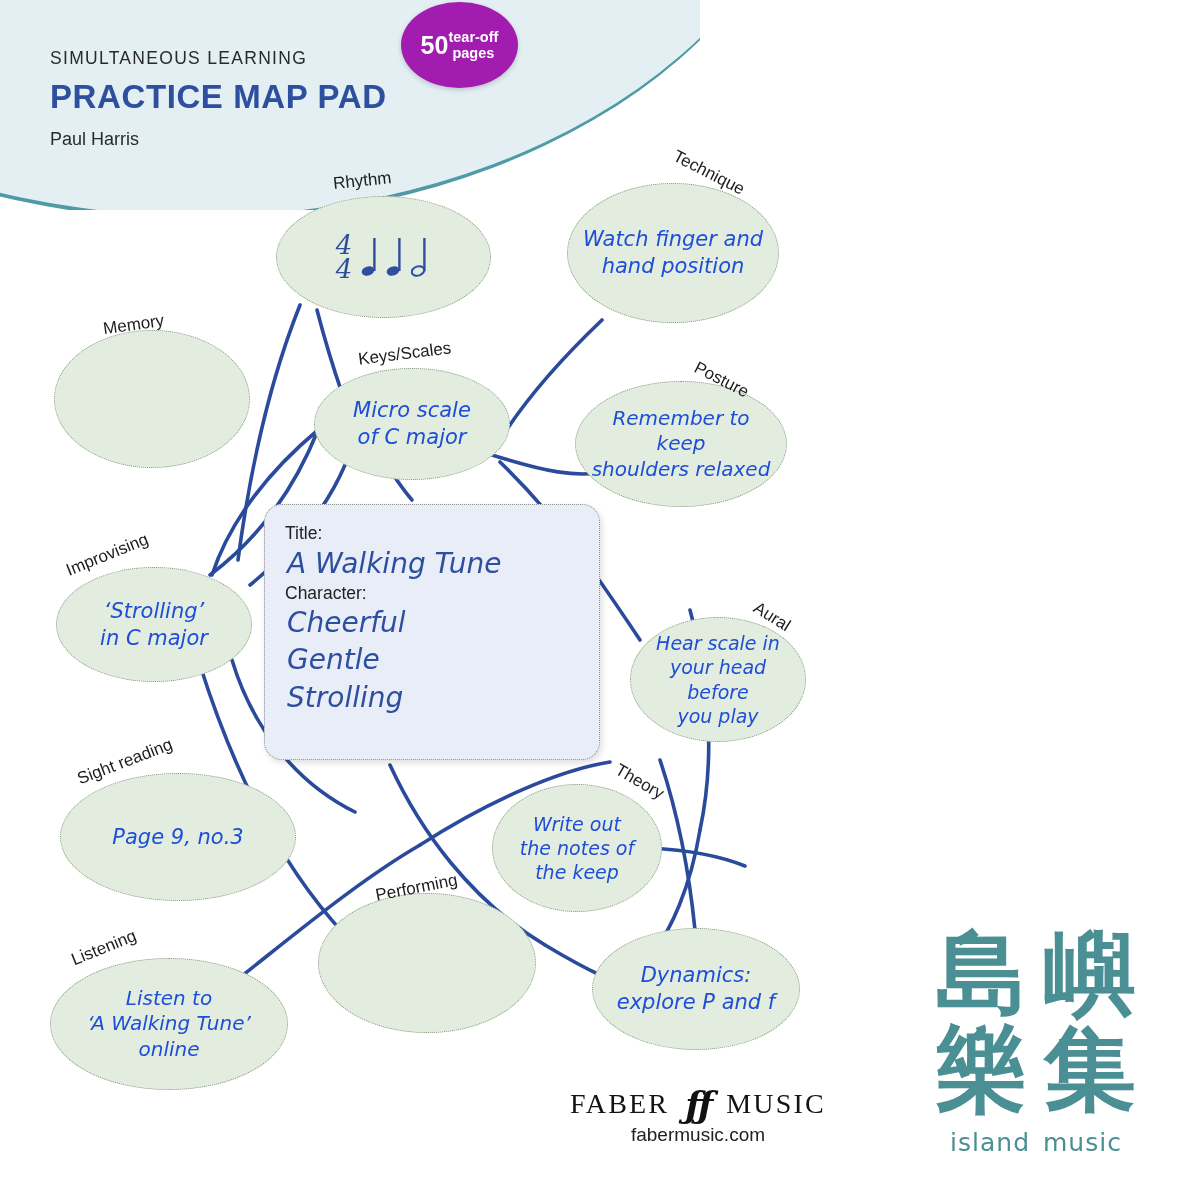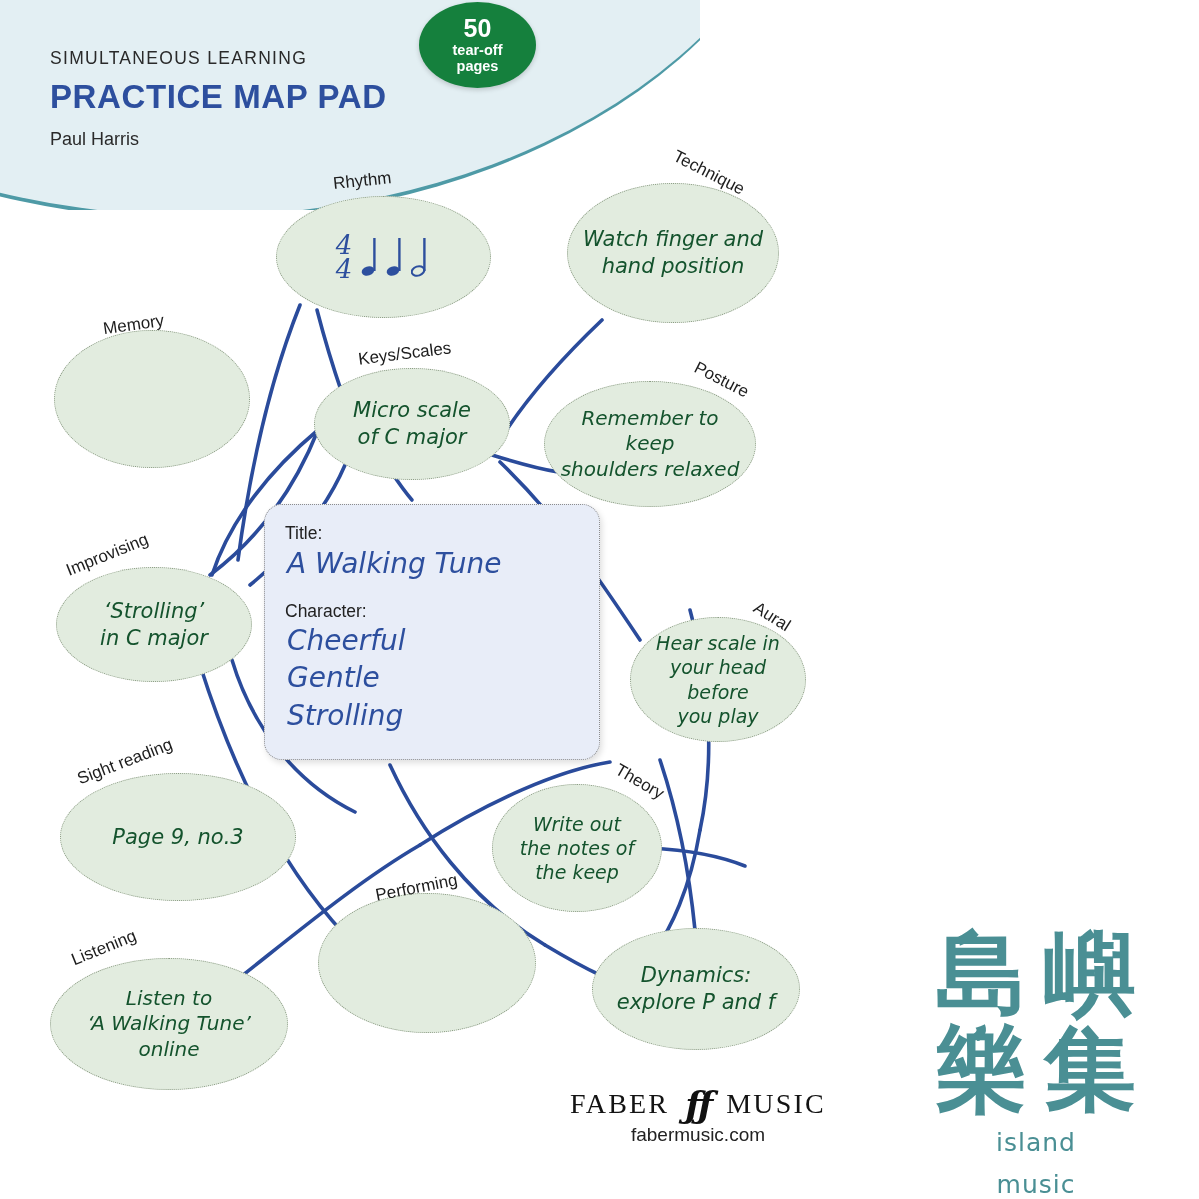--- a/index.html
+++ b/index.html
@@ -14,46 +14,46 @@
 
   
   .header-band{position:absolute;left:0;top:0;width:700px;height:210px;overflow:hidden;}
   .header-shape{position:absolute;left:-420px;top:-660px;width:1240px;height:880px;
      border-radius:50%;background:#e3eff3;border-bottom:4px solid #4e9aa6;box-sizing:border-box;}
   .hdr-text{position:absolute;left:50px;top:48px;z-index:6;}
   .hdr-kicker{font-size:17.5px;letter-spacing:1.3px;color:#2a2a2a;font-weight:400;}
   .hdr-title{font-size:33px;letter-spacing:.6px;color:#2d4f9e;font-weight:bold;margin-top:9px;text-align:right;}
   .hdr-author{font-size:18px;color:#2a2a2a;margin-top:13px;}
 
-  .badge{position:absolute;left:419px;top:2px;width:117px;height:86px;border-radius:50%;
-    background:#15803d;color:#fff;display:flex;flex-direction:column;align-items:center;
+  .badge{position:absolute;left:401px;top:2px;width:117px;height:86px;border-radius:50%;
+    background:#a21caf;color:#fff;display:flex;flex-direction:row;align-items:center;
     justify-content:center;z-index:8;box-shadow:0 2px 5px rgba(0,0,0,.18);}
   .badge .b1{font-size:25px;font-weight:bold;line-height:1;}
   .badge .b2{font-size:14.5px;font-weight:bold;line-height:1.08;text-align:center;margin-top:2px;}
 
   
   #links{position:absolute;left:0;top:0;width:1199px;height:1199px;z-index:1;}
 
   
   .bubble{position:absolute;z-index:3;}
   .oval{width:100%;height:100%;border-radius:50%;background:#e2ecdf;
     border:1.6px dotted #8a9a83;box-sizing:border-box;display:flex;align-items:center;
     justify-content:center;}
-  .oval .txt{font-family:"DejaVu Sans", sans-serif;color:#14532d;text-align:center;
+  .oval .txt{font-family:"DejaVu Sans", sans-serif;color:#1d4ed8;text-align:center;
     font-size:21px;line-height:1.28;font-style:italic;padding:0 10px;}
   .cat{position:absolute;font-size:17px;color:#1d1d1d;white-space:nowrap;z-index:5;
     font-family:"Liberation Sans", sans-serif;}
 
   
   #centre-card{position:absolute;left:264px;top:504px;width:336px;height:256px;
     background:#e8edf8;border:1.5px dotted #8c8c8c;border-radius:18px;z-index:4;
     box-shadow:2px 3px 6px rgba(0,0,0,.13);box-sizing:border-box;padding:18px 0 12px 20px;}
   .card-label{font-size:17.5px;color:#222;font-family:"Liberation Sans",sans-serif;}
   .card-value{font-family:"DejaVu Sans", sans-serif;font-style:italic;color:#2d4f9e;
-    font-size:28px;line-height:1.02;margin:6px 0 22px 2px;}
+    font-size:28px;line-height:1.02;margin:6px 0 4px 2px;}
   .card-char{font-family:"DejaVu Sans", sans-serif;font-style:italic;color:#2d4f9e;
     font-size:28px;line-height:1.35;margin-left:2px;}
 
   
   .rhythm-wrap{display:flex;align-items:center;gap:9px;}
   .timesig{display:flex;flex-direction:column;align-items:center;line-height:.93;
     font-family:"DejaVu Serif", serif;font-style:italic;font-size:26px;color:#2d4f9e;}
   .notes{display:flex;gap:5px;align-items:flex-end;}
 
   
@@ -62,21 +62,21 @@
   .faber-word{font-family:"Liberation Serif", serif;font-size:28px;letter-spacing:2.2px;color:#131313;}
   .faber-ff{font-family:"DejaVu Serif", serif;font-style:italic;font-weight:bold;font-size:36px;
      color:#111;line-height:1;letter-spacing:-3px;}
   .faber-url{font-size:19px;color:#222;margin-top:2px;}
 
   
   #island{position:absolute;left:930px;top:928px;width:212px;z-index:5;text-align:center;}
   .han-grid{display:grid;grid-template-columns:1fr 1fr;gap:4px;}
   .han{font-family:"DejaVu Sans", sans-serif;font-size:92px;line-height:1;color:#4a8f94;font-weight:bold;}
   .island-word{margin-top:12px;font-family:"DejaVu Sans", sans-serif;font-size:25px;
-     color:#4a8f94;letter-spacing:1px;display:flex;justify-content:center;gap:13px;flex-direction:column;}
+     color:#4a8f94;letter-spacing:1px;display:flex;justify-content:center;gap:13px;}
 </style>
 </head>
 <body>
 
 <div id="page">
 
   <div class="header-band">
     <div class="header-shape"></div>
   </div>
   <div class="hdr-text">
@@ -158,21 +158,21 @@
   <div class="cat" style="left:103px;top:315px;transform:rotate(-8deg);">Memory</div>
 
   <div class="bubble" style="left:314px;top:368px;width:196px;height:112px;">
     <div class="oval">
       <div class="txt" style="white-space:pre-line;">Micro scale
 of C major</div>
     </div>
   </div>
   <div class="cat" style="left:358px;top:344px;transform:rotate(-7deg);">Keys/Scales</div>
 
-  <div class="bubble" style="left:544px;top:381px;width:212px;height:126px;">
+  <div class="bubble" style="left:575px;top:381px;width:212px;height:126px;">
     <div class="oval">
       <div class="txt" style="white-space:pre-line;font-size:20px;">Remember to keep
 shoulders relaxed</div>
     </div>
   </div>
   <div class="cat" style="left:692px;top:370px;transform:rotate(27deg);">Posture</div>
 
   <div class="bubble" style="left:56px;top:567px;width:196px;height:115px;">
     <div class="oval">
       <div class="txt" style="white-space:pre-line;">‘Strolling’

